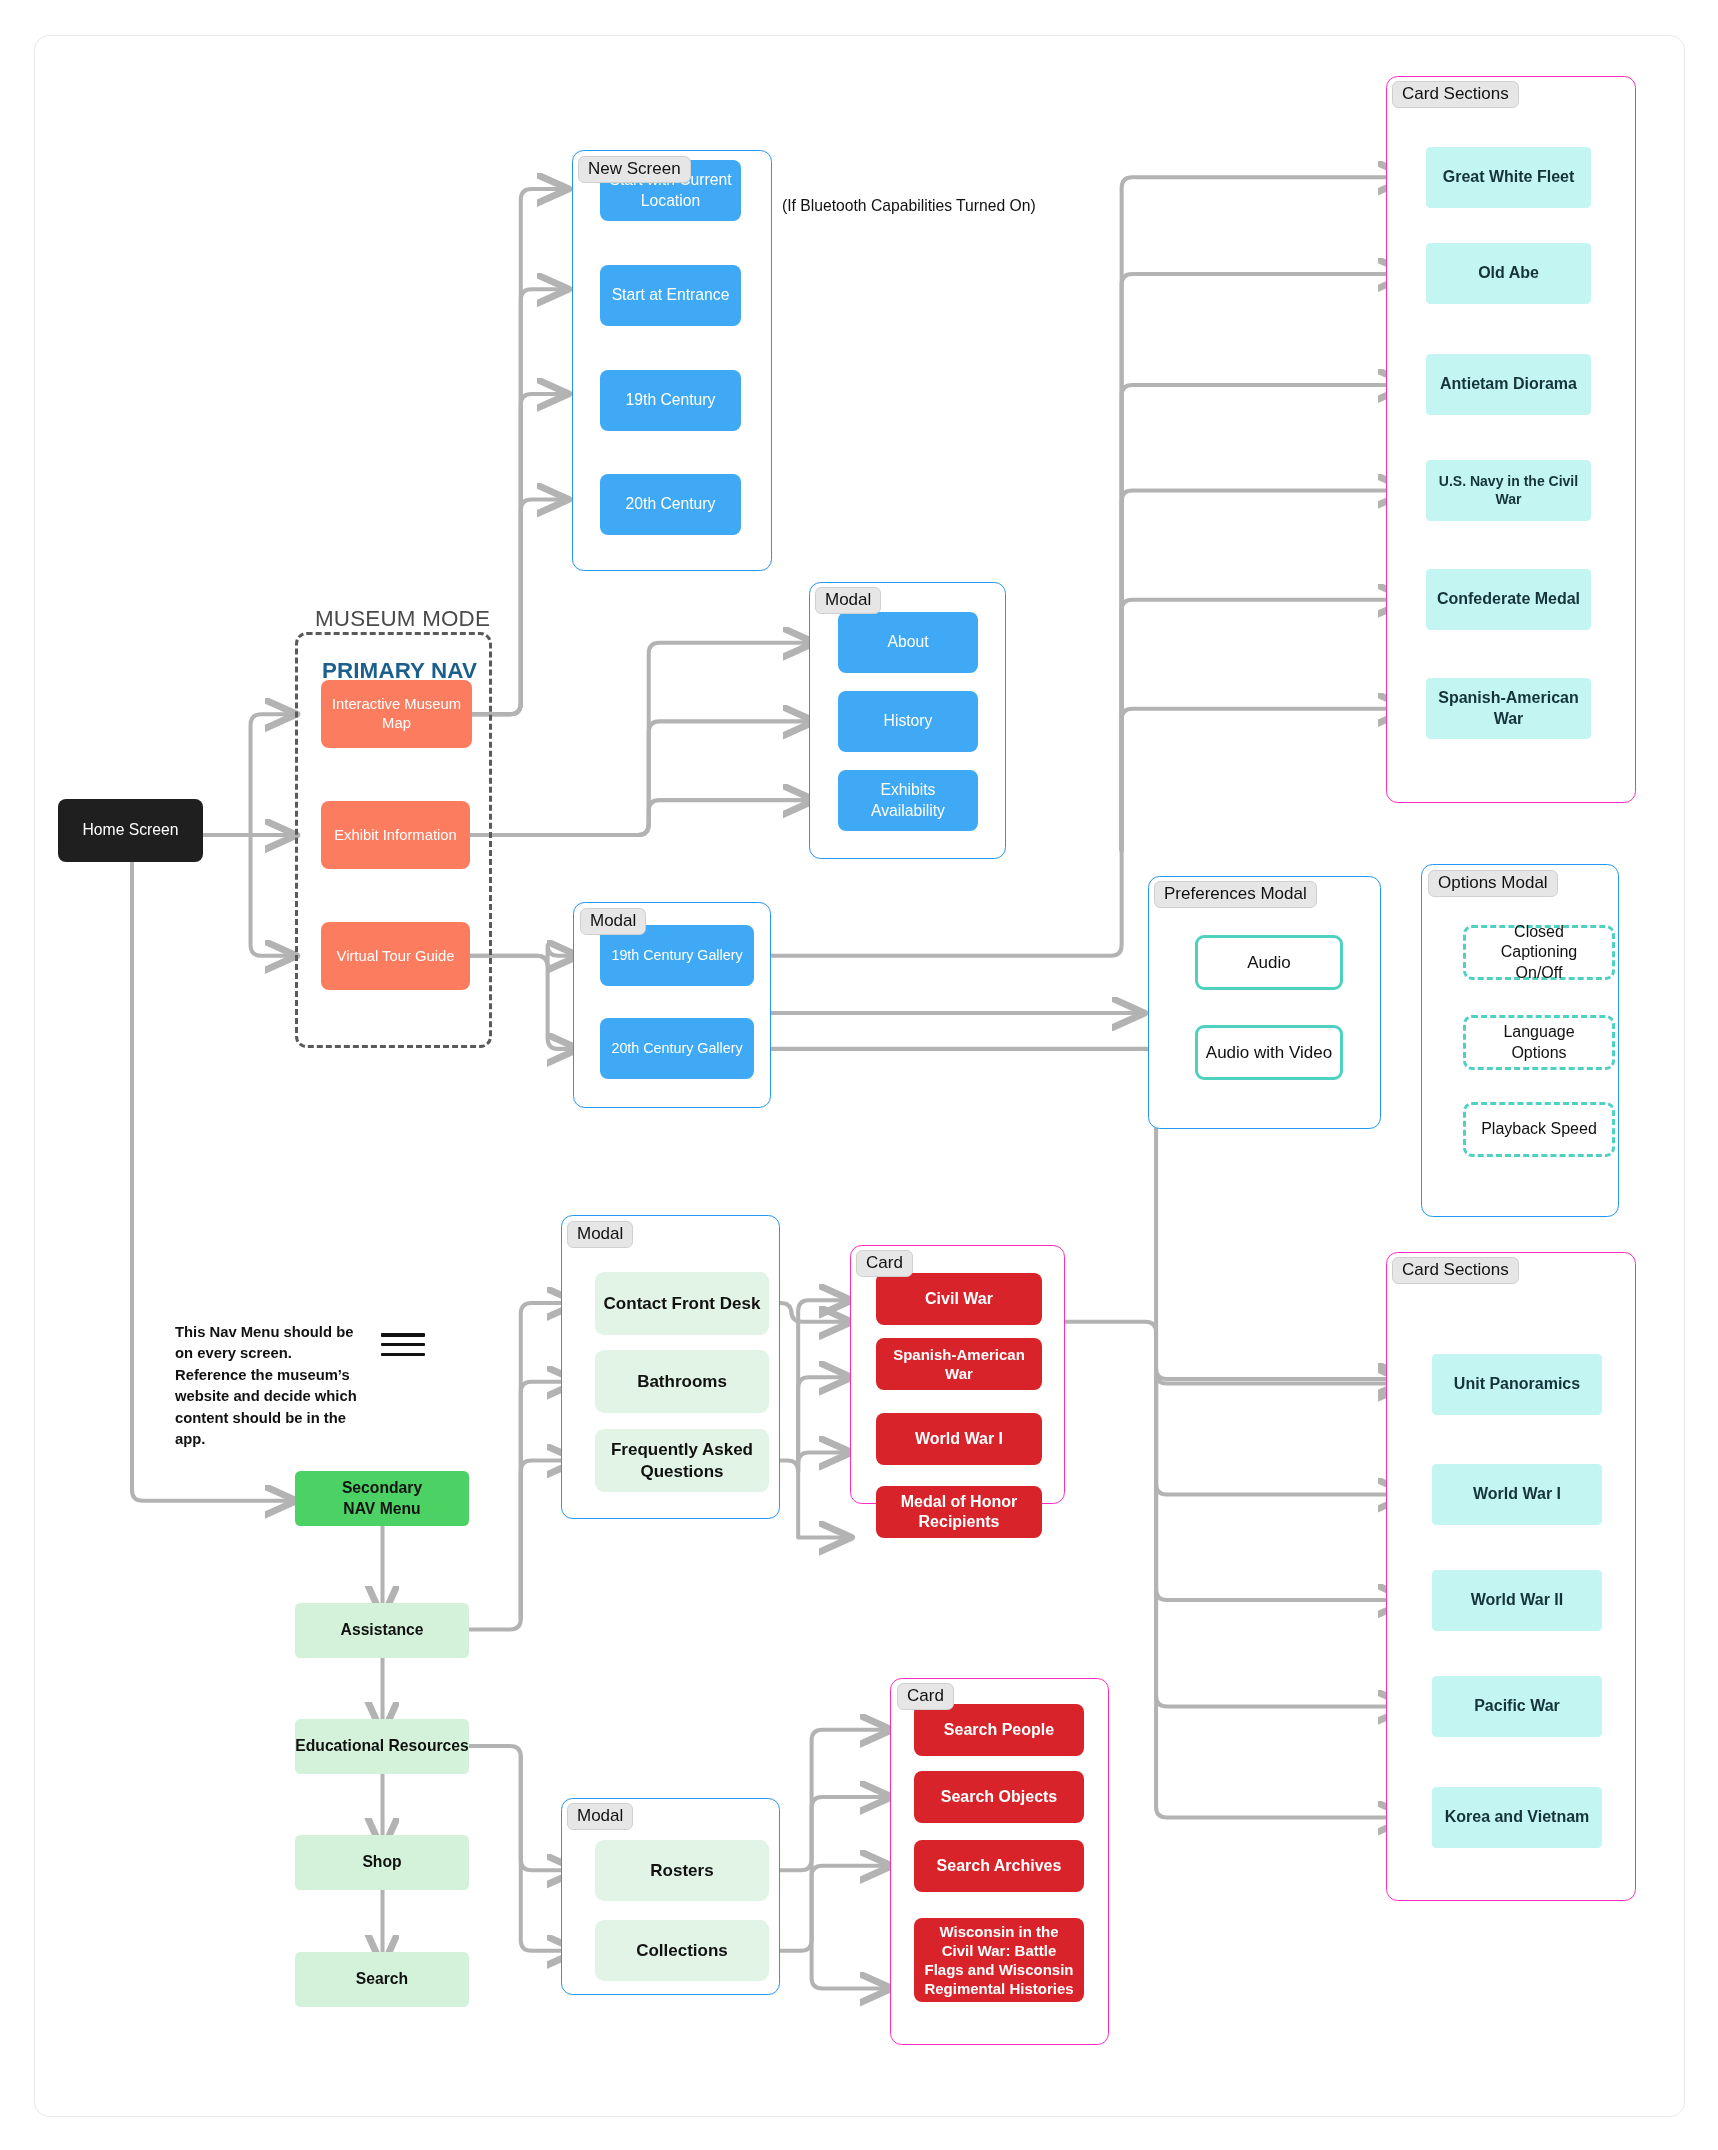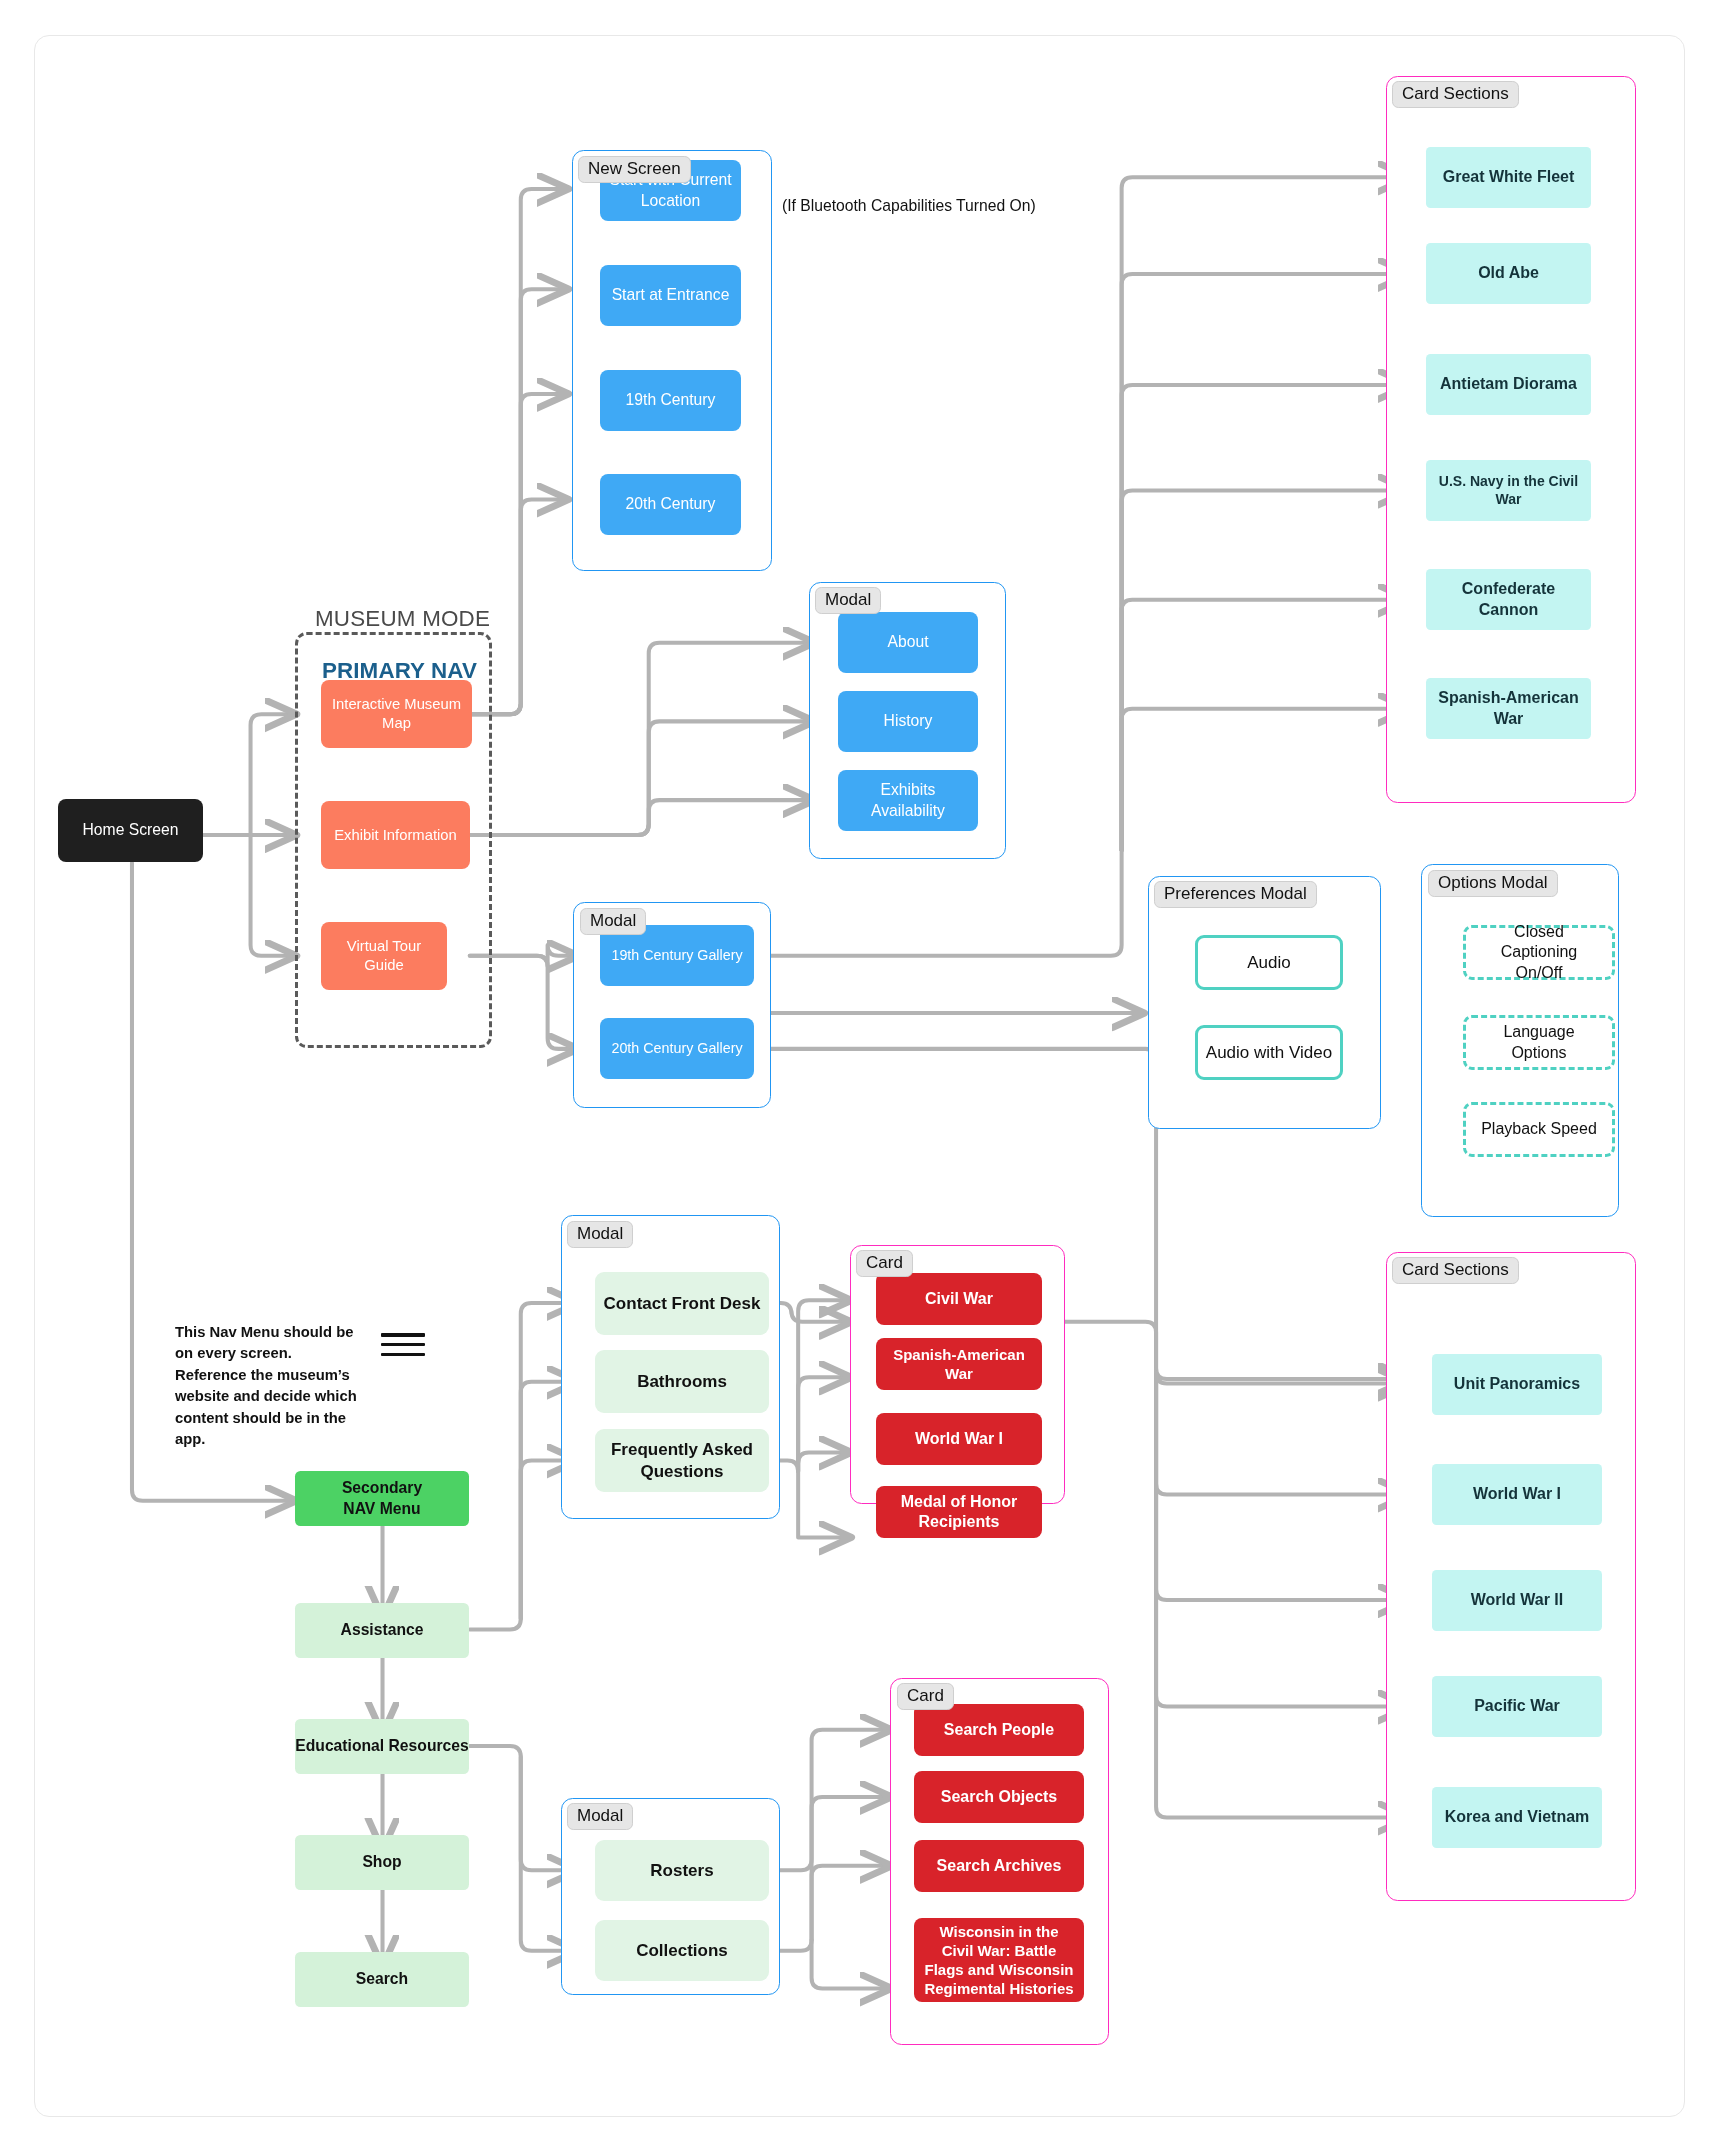--- a/index.html
+++ b/index.html
@@ -128,21 +128,21 @@
 </svg>
 
 <div id="museum-mode-title" style="left:315px;top:606px;">MUSEUM MODE</div>
 <div id="museum-frame" style="left:295px;top:632px;width:197px;height:416px;"></div>
 <div id="primary-nav-title" style="left:322px;top:658px;">PRIMARY NAV</div>
 
 <div class="node n-dark" style="left:58px;top:799px;width:145px;height:63px;">Home Screen</div>
 
 <div class="node n-orange" style="left:321px;top:680px;width:151px;height:68px;padding:0 9px;">Interactive Museum Map</div>
 <div class="node n-orange" style="left:321px;top:801px;width:149px;height:68px;padding:0 9.8px;">Exhibit Information</div>
-<div class="node n-orange" style="left:321px;top:922px;width:126px;height:68px;padding:0 9.8px;">Virtual Tour Guide</div>
+<div class="node n-orange" style="left:321px;top:922px;width:149px;height:68px;padding:0 9.8px;">Virtual Tour Guide</div>
 
 <div class="group blue" style="left:572px;top:150px;width:200px;height:421px;"></div>
 <div class="group-label" style="left:578px;top:156px;">New Screen</div>
 <div class="node n-blue" style="left:600px;top:160px;width:141px;height:61px;padding:0 8px;">Start with Current Location</div>
 <div class="node n-blue" style="left:600px;top:265px;width:141px;height:61px;padding:0 8px;">Start at Entrance</div>
 <div class="node n-blue" style="left:600px;top:370px;width:141px;height:61px;padding:0 8px;">19th Century</div>
 <div class="node n-blue" style="left:600px;top:474px;width:141px;height:61px;padding:0 8px;">20th Century</div>
 
 <div class="plain" style="left:782px;top:197px;">(If Bluetooth Capabilities Turned On)</div>
 
@@ -156,21 +156,21 @@
 <div class="group-label" style="left:580px;top:908px;">Modal</div>
 <div class="node n-blue" style="left:600px;top:925px;width:154px;height:61px;padding:0 5.4px;font-size:14.3px;">19th Century Gallery</div>
 <div class="node n-blue" style="left:600px;top:1018px;width:154px;height:61px;padding:0 5.4px;font-size:14.3px;">20th Century Gallery</div>
 
 <div class="group pink" style="left:1386px;top:76px;width:250px;height:727px;"></div>
 <div class="group-label" style="left:1392px;top:81px;">Card Sections</div>
 <div class="node n-cyan" style="left:1426px;top:147px;width:165px;height:61px;padding:0 6.3px;">Great White Fleet</div>
 <div class="node n-cyan" style="left:1426px;top:243px;width:165px;height:61px;padding:0 6.3px;">Old Abe</div>
 <div class="node n-cyan" style="left:1426px;top:354px;width:165px;height:61px;padding:0 6.3px;">Antietam Diorama</div>
 <div class="node n-cyan" style="left:1426px;top:460px;width:165px;height:61px;padding:0 2px;font-size:14px;">U.S. Navy in the Civil War</div>
-<div class="node n-cyan" style="left:1426px;top:569px;width:165px;height:61px;padding:0 6.3px;">Confederate Cannon</div>
+<div class="node n-cyan" style="left:1426px;top:569px;width:165px;height:61px;padding:0 6.3px;">Confederate Medal</div>
 <div class="node n-cyan" style="left:1426px;top:678px;width:165px;height:61px;padding:0 6.3px;">Spanish-American War</div>
 
 <div class="group blue" style="left:1148px;top:876px;width:233px;height:253px;"></div>
 <div class="group-label" style="left:1154px;top:881px;">Preferences Modal</div>
 <div class="node n-teal-outline" style="left:1195px;top:935px;width:148px;height:55px;">Audio</div>
 <div class="node n-teal-outline" style="left:1195px;top:1025px;width:148px;height:55px;">Audio with Video</div>
 
 <div class="group blue" style="left:1421px;top:864px;width:198px;height:353px;"></div>
 <div class="group-label" style="left:1428px;top:870px;">Options Modal</div>
 <div class="node n-teal-dashed" style="left:1463px;top:925px;width:152px;height:55px;padding:0 11.6px;">Closed Captioning On/Off</div>

